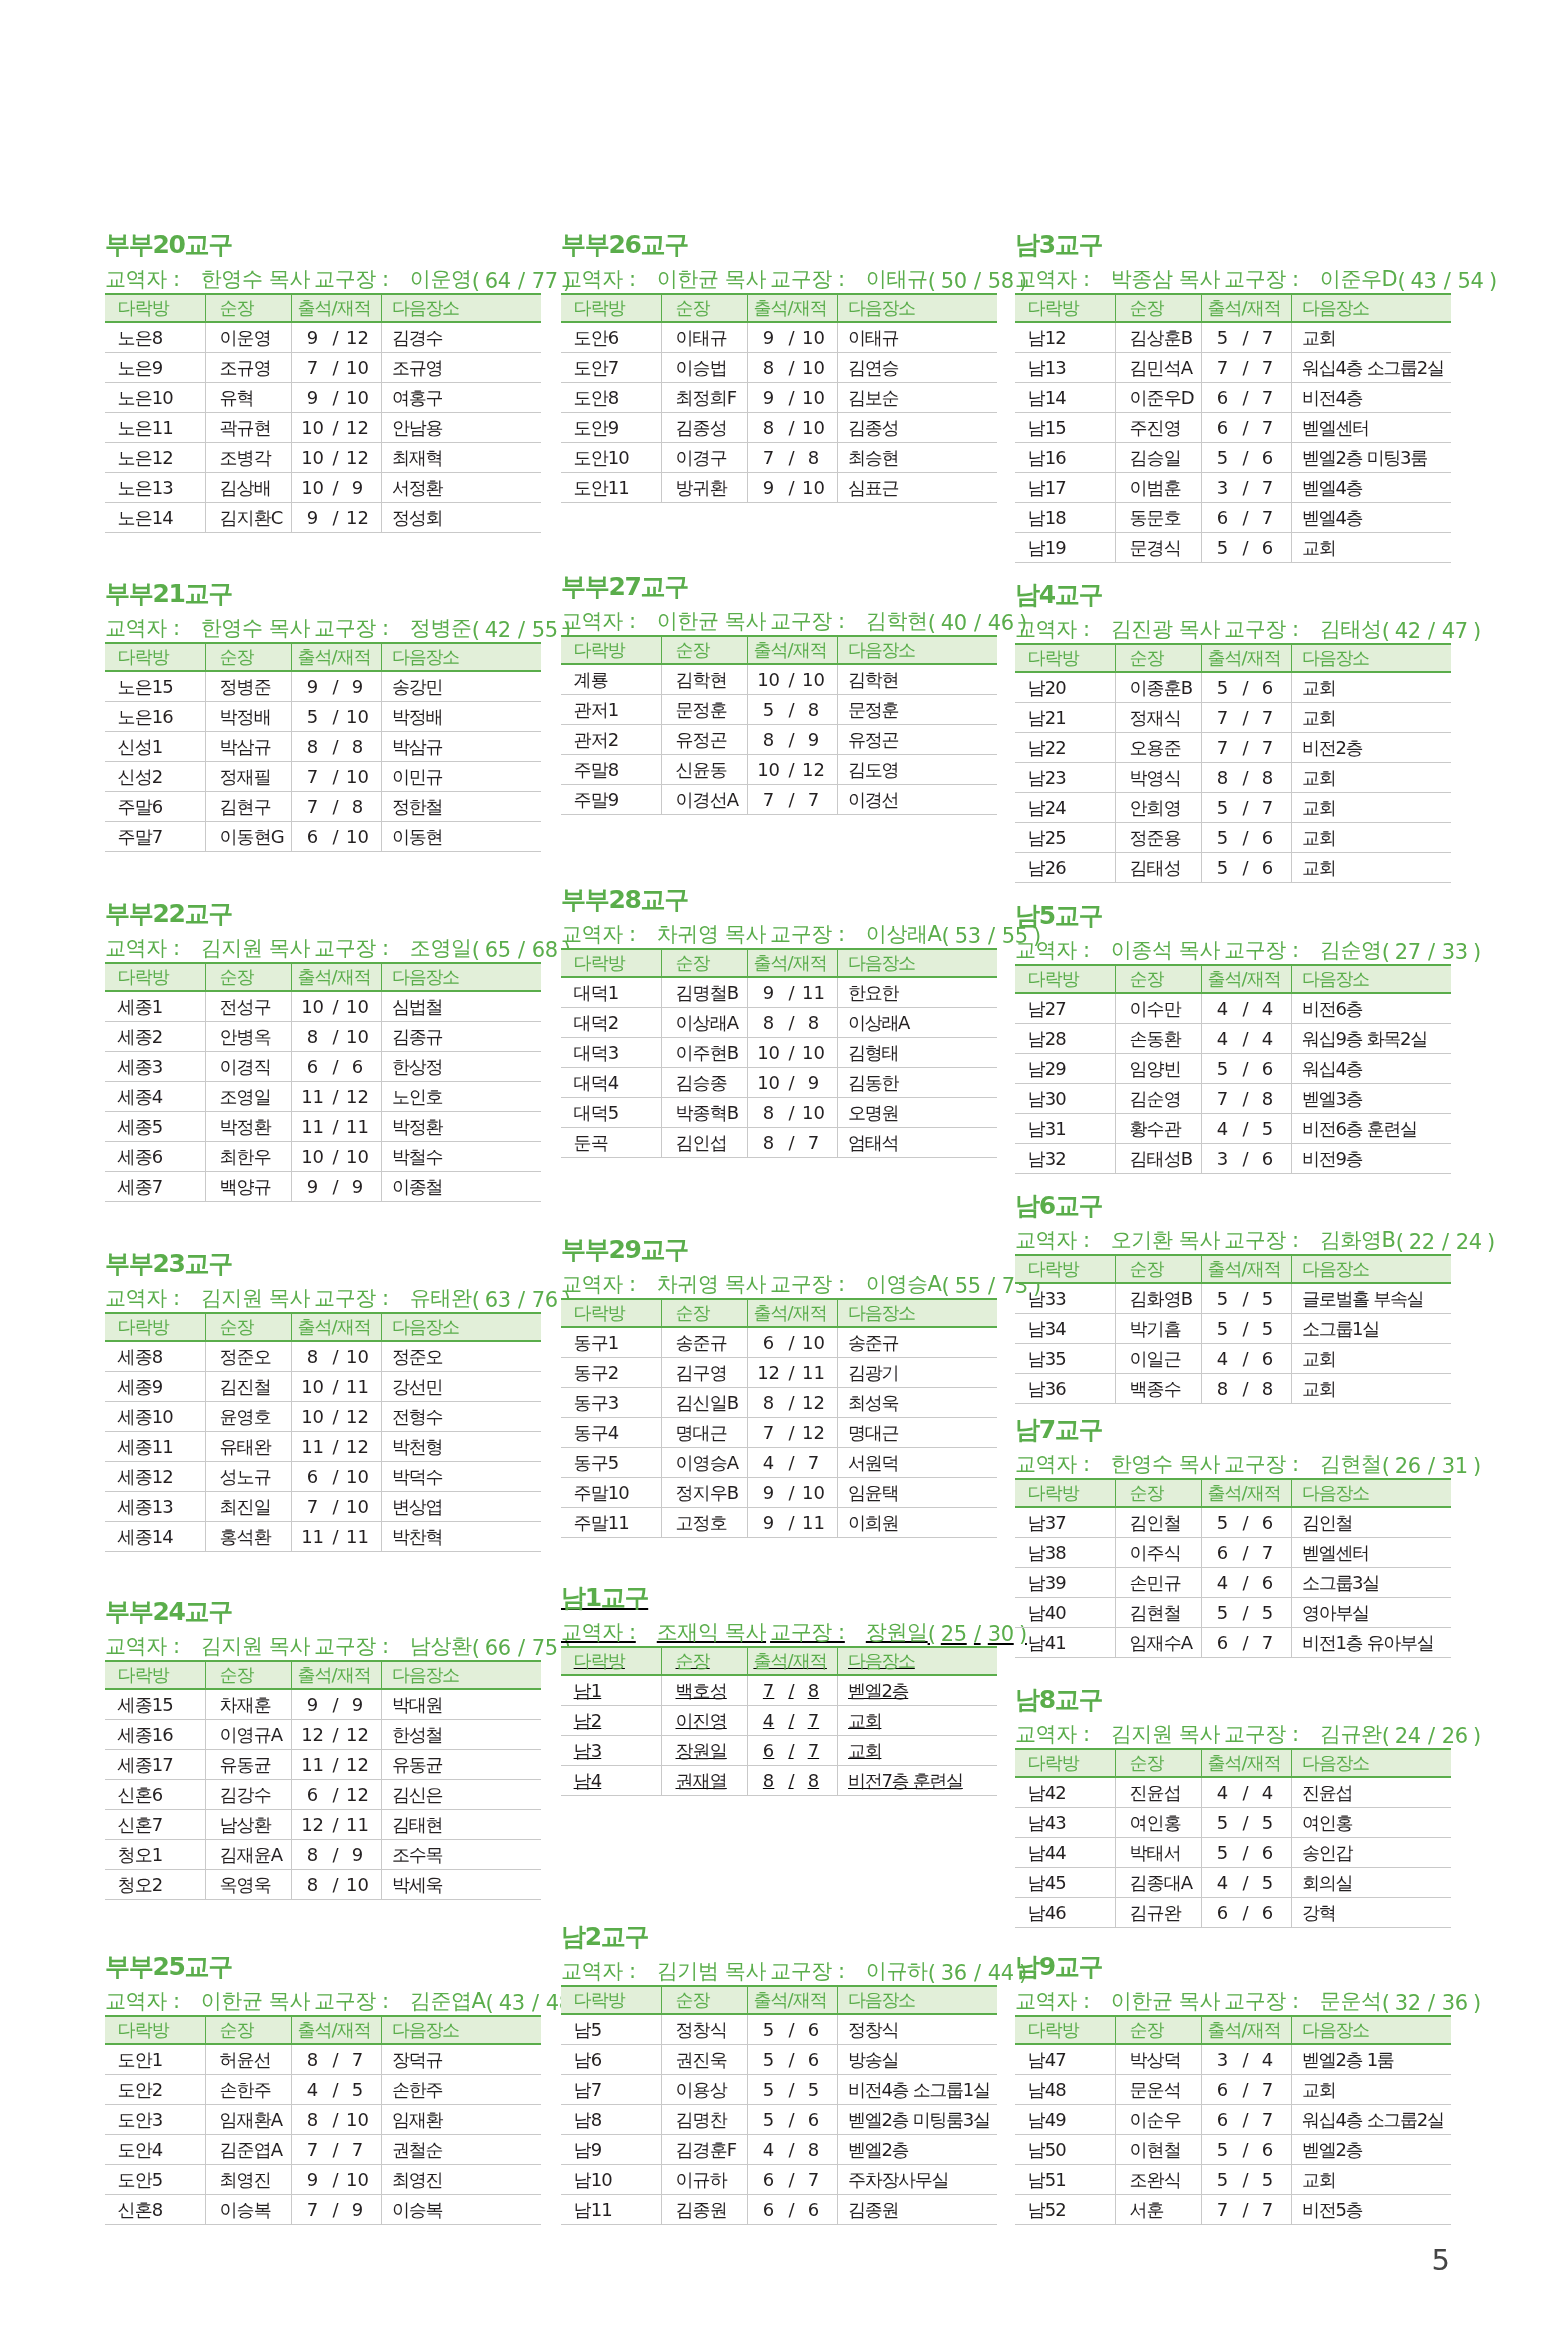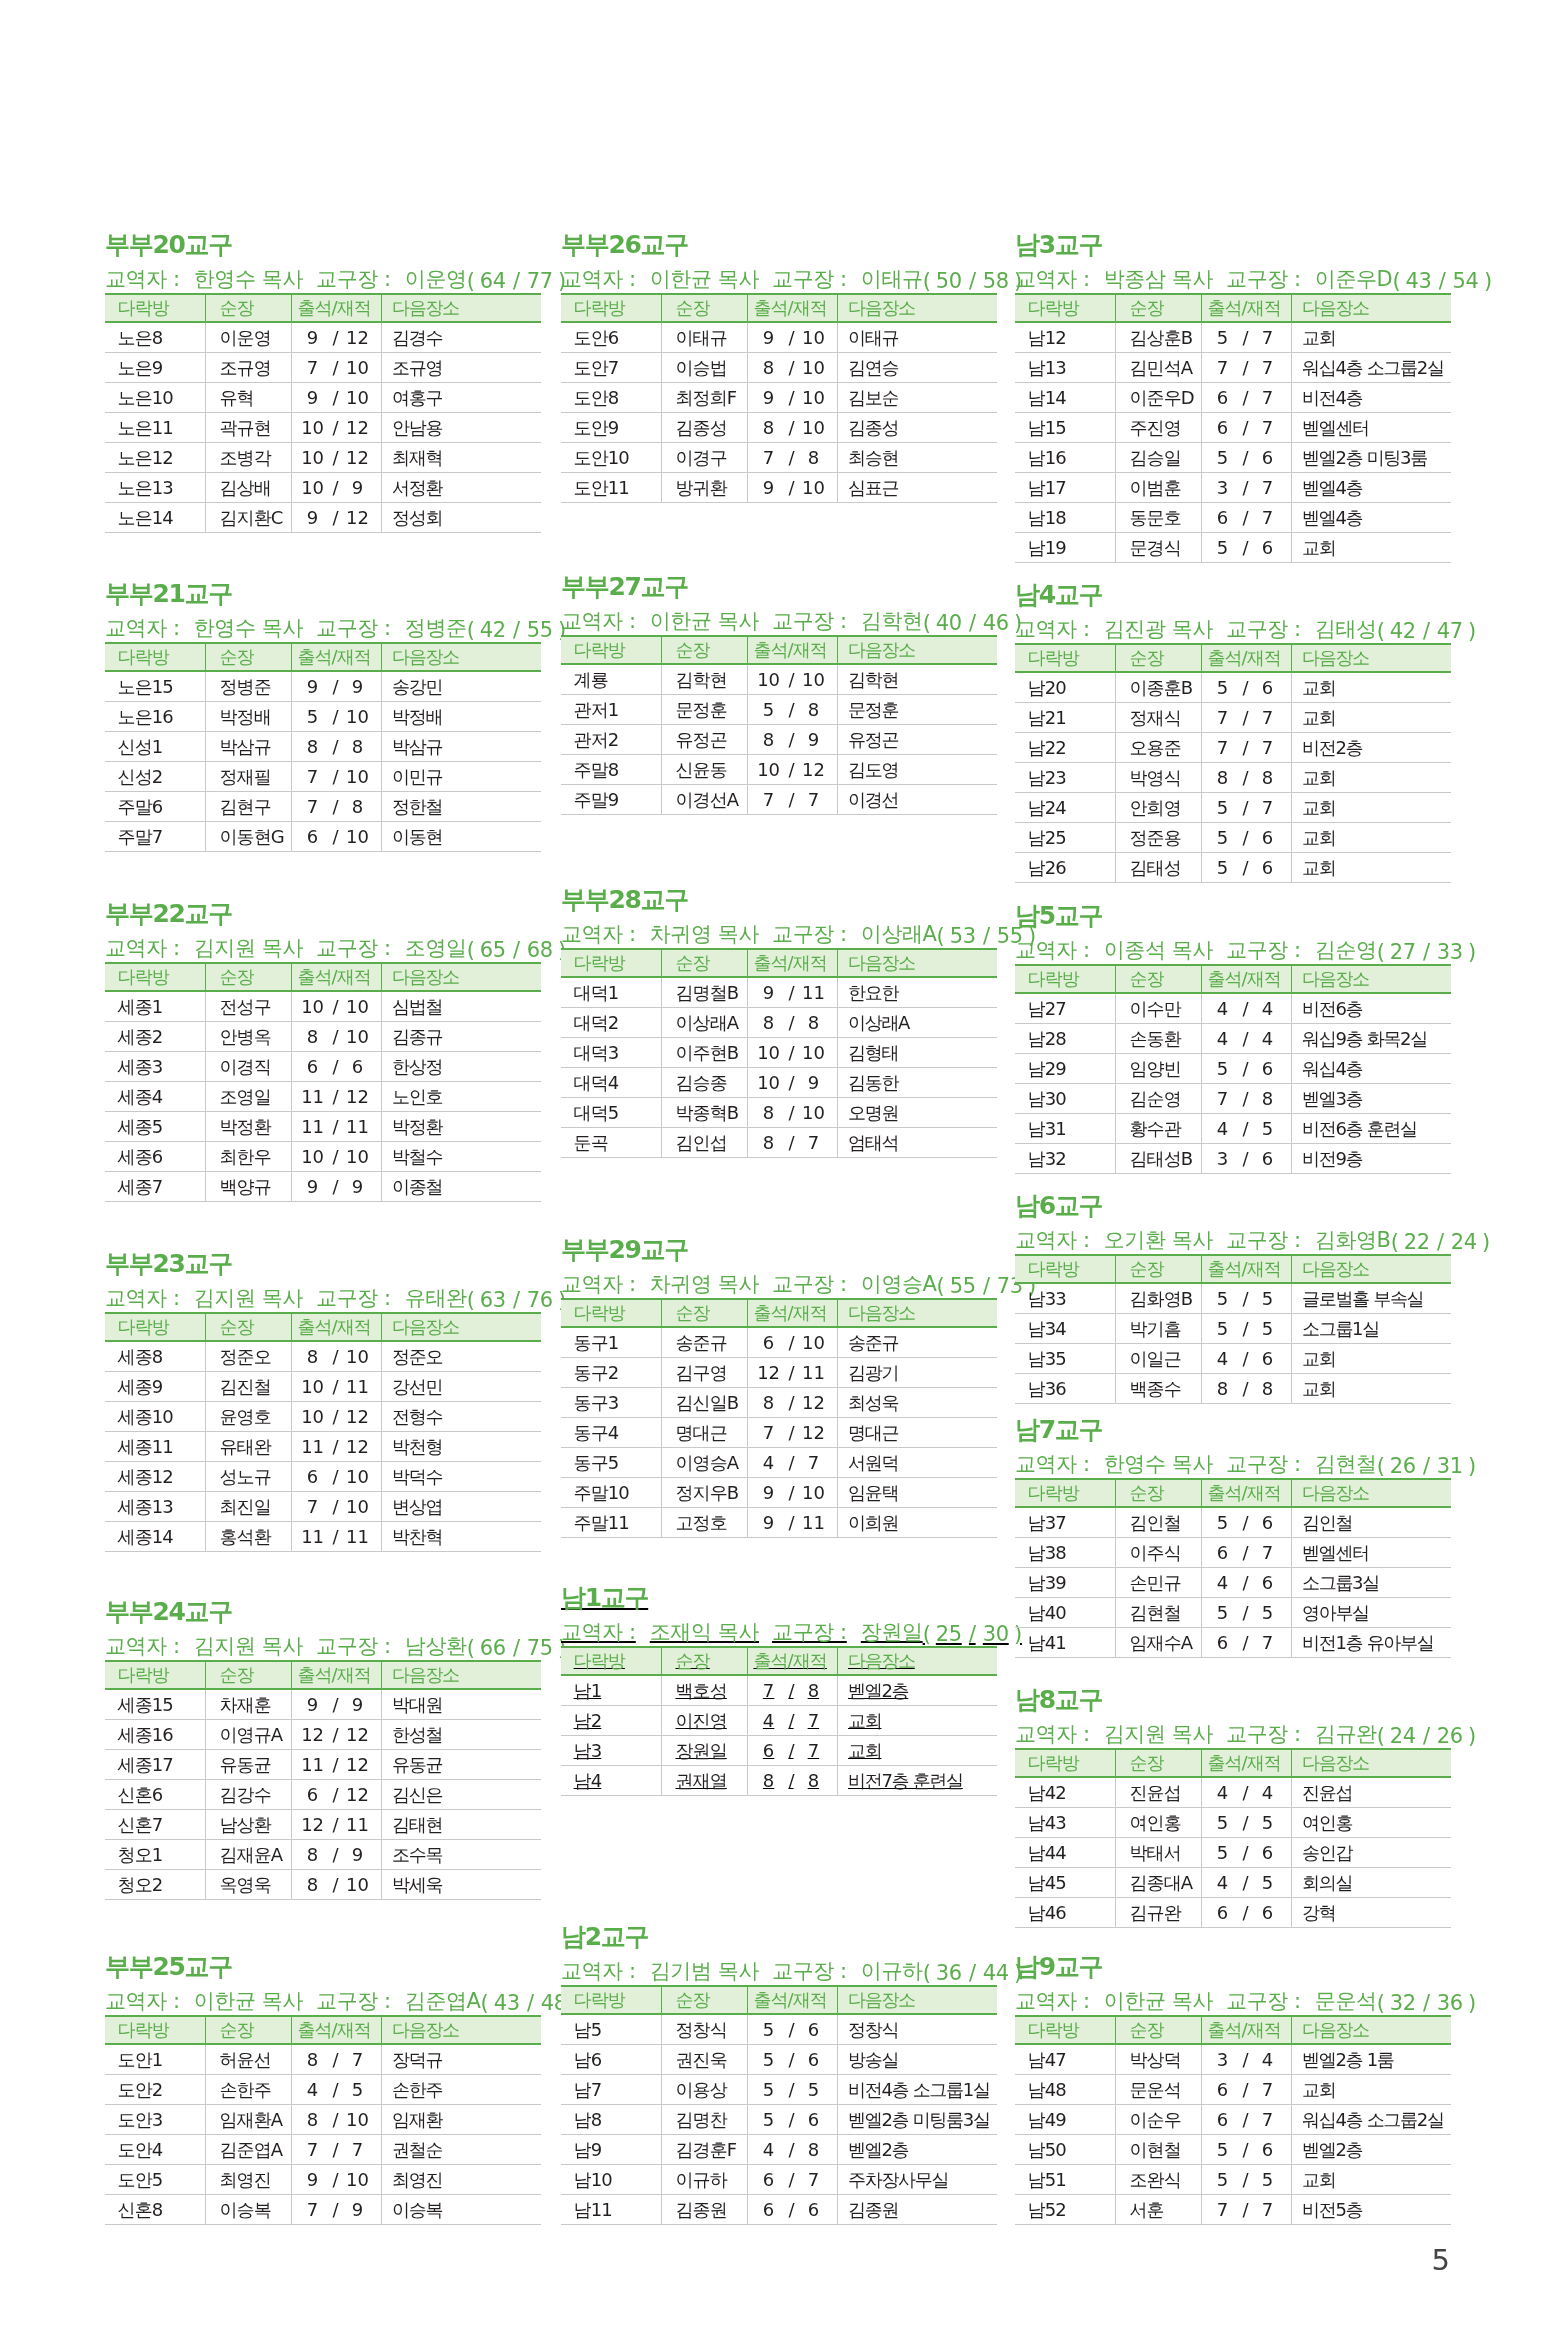--- a/index.html
+++ b/index.html
@@ -48,22 +48,22 @@
     }
     .d-sub {
       display: flex;
       align-items: flex-end;
       height: 32px;
       font-size: 21px;
       color: var(--accent);
       white-space: nowrap;
       letter-spacing: -0.4px;
     }
-    .d-sub .val { margin-left: 14px; }
-    .d-sub .gap { margin-left: 13px; }
+    .d-sub .val { margin-left: 21px; }
+    .d-sub .gap { margin-left: 4px; }
     .d-count { margin-left: auto; display: flex; align-items: center; }
     .d-count .num { margin: 0 5.4px; }
     .d-count .sep { margin: 0 1.8px; }
 
     .tbl { width: 436px; }
     .tr {
       display: flex;
       height: 30px;
       box-sizing: border-box;
       border-bottom: 1.8px solid var(--rule);

